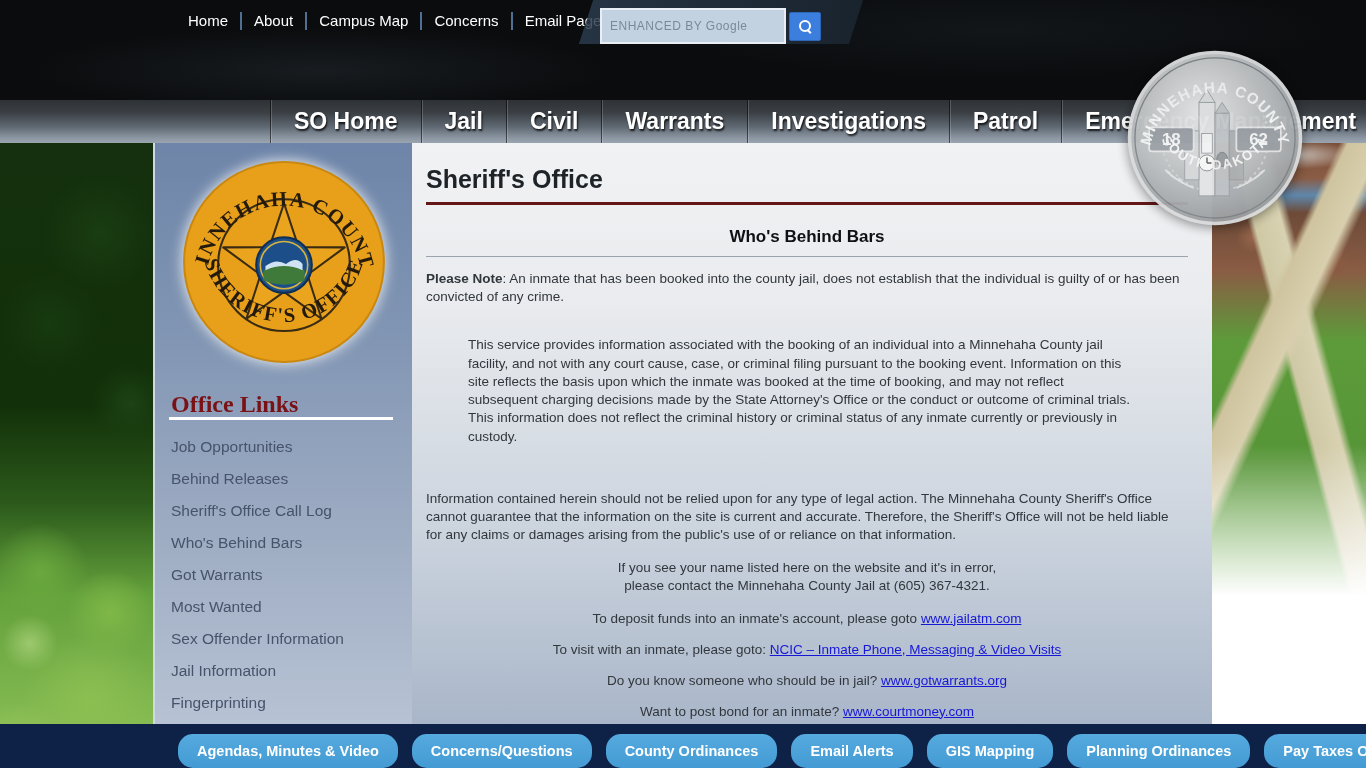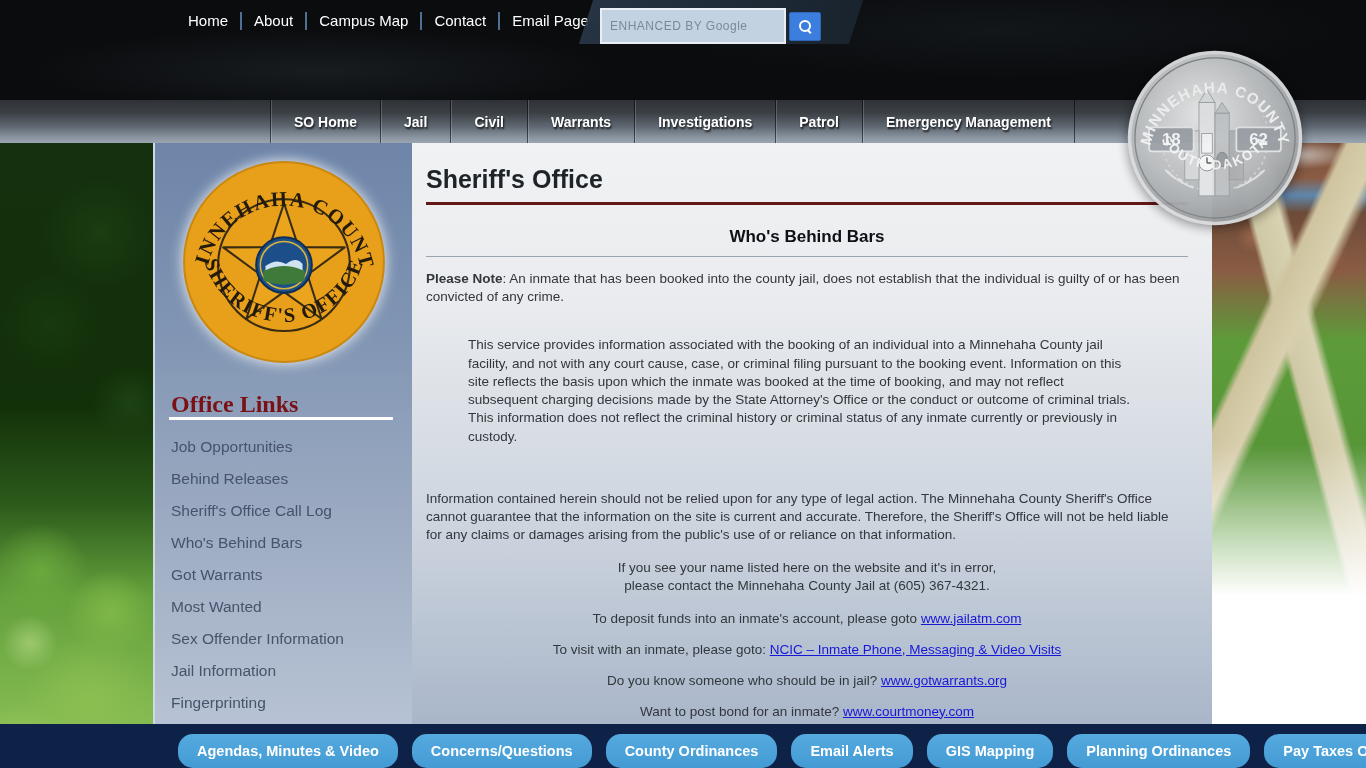--- a/index.html
+++ b/index.html
@@ -27,21 +27,21 @@
   .mag { position:relative; width:12px; height:12px; }
   .mag::before { content:""; position:absolute; left:0; top:0; width:8px; height:8px;
       border:2px solid #fff; border-radius:50%; }
   .mag::after { content:""; position:absolute; left:9px; top:9px; width:5px; height:2px;
       background:#fff; transform:rotate(45deg); transform-origin:0 0; }
 
   
   #mainnav { position:absolute; left:0; top:100px; width:1366px; height:43px;
       background:linear-gradient(180deg,#2e3236 0%,#3b4045 30%,#5f6872 62%,#8b96a2 88%,#9aa5b0 100%);
       display:flex; align-items:stretch; padding-left:270px; }
-  .nav-item { color:#fff; font-weight:bold; font-size:14px; display:flex; align-items:center;
+  .nav-item { color:#fff; font-weight:bold; font-size:23px; display:flex; align-items:center;
       padding:0 23px; cursor:pointer; white-space:nowrap; text-shadow:1px 2px 2px rgba(0,0,0,.8);
       border-left:1px solid rgba(0,0,0,.55); box-shadow:inset 1px 0 0 rgba(255,255,255,.18); }
   .nav-item:last-child { border-right:1px solid rgba(0,0,0,.55); }
 
   
   #photo-left { position:absolute; left:0; top:143px; width:155px; height:581px;
     background:
       radial-gradient(circle 40px at 30px 500px, rgba(200,230,150,.5), transparent 70%),
       radial-gradient(circle 60px at 110px 470px, #7fb848, transparent 72%),
       radial-gradient(circle 70px at 40px 430px, #6aa93e, transparent 70%),
@@ -108,21 +108,21 @@
 <div id="stage">
 
   <div id="header">
     <div id="utilnav">
       <span class="util-item">Home</span>
       <span class="util-sep"></span>
       <span class="util-item">About</span>
       <span class="util-sep"></span>
       <span class="util-item">Campus Map</span>
       <span class="util-sep"></span>
-      <span class="util-item">Contact</span>
+      <span class="util-item">Concerns</span>
       <span class="util-sep"></span>
       <span class="util-item">Email Page</span>
     </div>
     <div class="search-slab"></div>
     <div id="searchbar">
       <input id="search-input" type="text" placeholder="ENHANCED BY Google" style="">
       <div id="search-btn">
         <span class="mag"></span>
       </div>
     </div>

